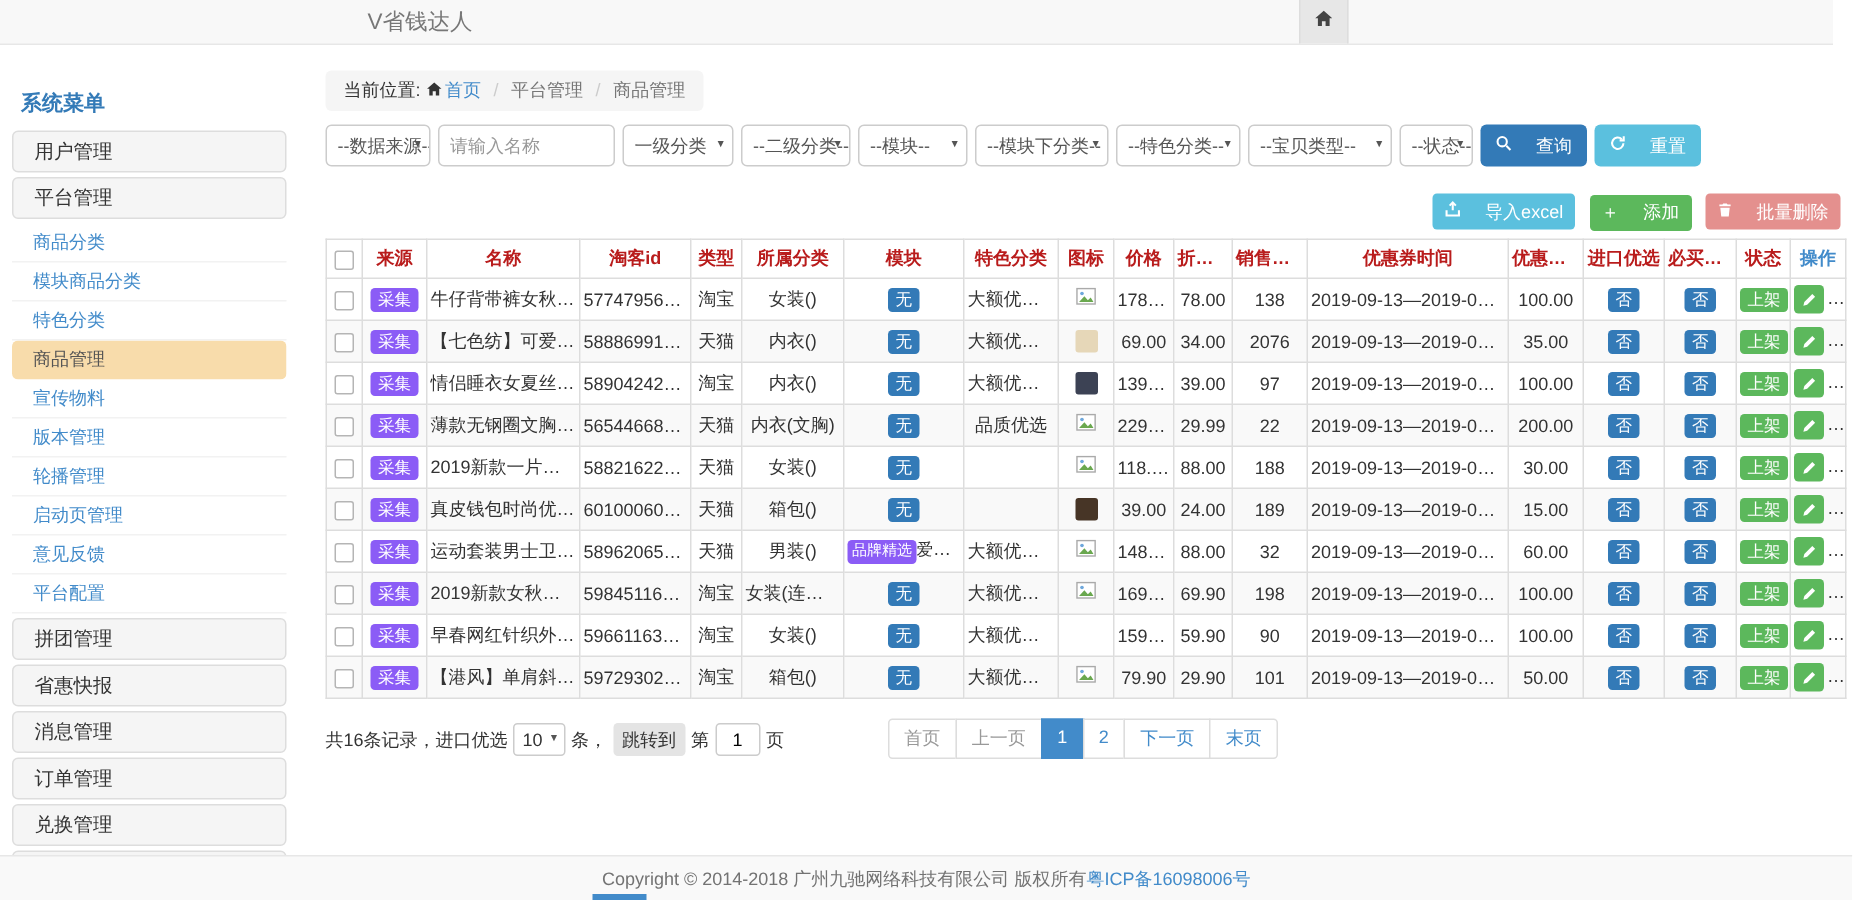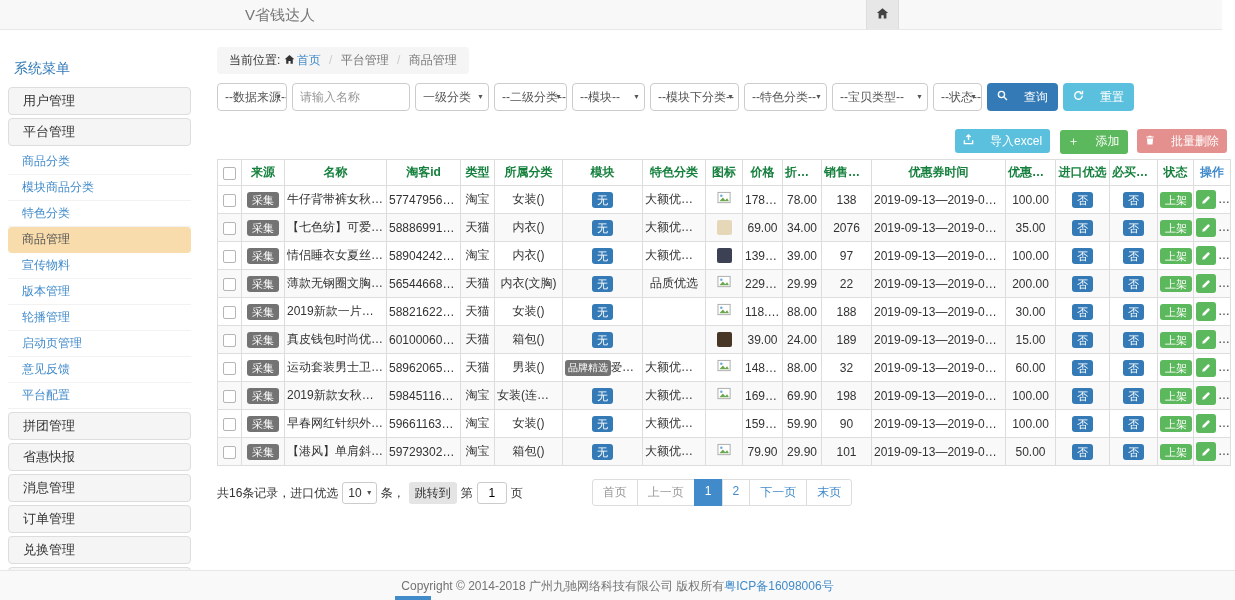--- a/index.html
+++ b/index.html
@@ -10,21 +10,21 @@
   
   .navbar { position:absolute; top:0; left:0; right:13px; height:30px; background:#f8f8f8; border-bottom:1px solid #e7e7e7; }
   .brand { position:absolute; left:245px; top:0; line-height:30px; font-size:15px; color:#777; }
   .home-btn { position:absolute; left:866px; top:0; width:33px; height:29px; background:#e7e7e7; border-left:1px solid #ddd; border-right:1px solid #ddd; display:flex; align-items:center; justify-content:center; cursor:pointer; }
   .home-btn svg { fill:#444; }
   .welcome { position:absolute; left:912px; top:0; line-height:30px; font-size:12px; color:#555; cursor:pointer; }
   .welcome .caret { font-size:8px; color:#555; margin-left:3px; }
 
   
   .sidebar { position:absolute; left:8px; top:55px; width:183px; }
-  .side-title { color:#337ab7; font-weight:normal; font-size:14px; padding:5px 6px 9px; }
+  .side-title { color:#337ab7; font-weight:bold; font-size:14px; padding:5px 6px 9px; }
   .grp { height:28px; line-height:26px; background:#f5f5f5; border:1px solid #ddd; border-radius:4px; margin-bottom:3px; padding-left:14px; font-size:13px; color:#333; cursor:pointer; white-space:nowrap; }
   .submenu { background:#fff; border-radius:4px; margin-bottom:3px; }
   .subitem { height:26px; line-height:25px; padding-left:14px; font-size:12px; color:#428bca; border-bottom:1px solid #f2f2f2; cursor:pointer; white-space:nowrap; }
   .subitem.active { background:#f8dcab; border-radius:4px; color:#555; border-bottom-color:transparent; }
 
   
   .main { position:absolute; left:217px; top:47px; width:1010px; }
   .breadcrumb { display:inline-block; background:#f5f5f5; border-radius:4px; padding:5px 12px; font-size:12px; color:#333; }
   .breadcrumb .home-link { color:#428bca; cursor:pointer; }
   .breadcrumb .sep { color:#ccc; padding:0 5px; }
@@ -40,26 +40,26 @@
   .btn-primary { background:#337ab7; }
   .btn-info { background:#5bc0de; }
 
   .actions { text-align:right; margin-top:17px; height:24px; }
   .btn-sm { height:24px; padding:0 8px; border-radius:3px; margin-left:5px; }
   .btn-add { background:#5cb85c; }
   .btn-danger-muted { background:#e4908e; }
 
   table { width:100%; border-collapse:collapse; table-layout:fixed; font-size:12px; margin-top:6px; }
   th,td { border:1px solid #ddd; text-align:center; padding:4px 2px; white-space:nowrap; overflow:hidden; text-overflow:ellipsis; height:26px; }
-  th { font-weight:bold; color:#15803d; background:#fff; height:24px; }
+  th { font-weight:bold; color:#b91c1c; background:#fff; height:24px; }
   th.op-col { color:#428bca; }
   tbody tr:nth-child(even) td { background:#f9f9f9; }
   .cb { display:inline-block; width:13px; height:13px; background:#fff; border:1px solid #b5b5b5; border-radius:2px; vertical-align:middle; cursor:pointer; }
   .bdg { display:inline-block; padding:1px 5px; border-radius:3px; color:#fff; font-size:11px; line-height:14px; }
-  .bdg-orange { background:#737373; }
+  .bdg-orange { background:#8b5cf6; }
   .bdg-blue { background:#337ab7; }
   .bdg-green { background:#5cb85c; }
   .bdg-click { cursor:pointer; }
   .mod-txt { font-size:11px; }
   .opbtn { display:inline-flex; align-items:center; justify-content:center; width:20px; height:19px; border-radius:3px; cursor:pointer; vertical-align:middle; }
   .op-edit { background:#5cb85c; margin-right:2px; }
   .op-del { background:#d9534f; }
   .thumb { display:inline-block; width:15px; height:15px; border-radius:2px; vertical-align:middle; }
 
   

